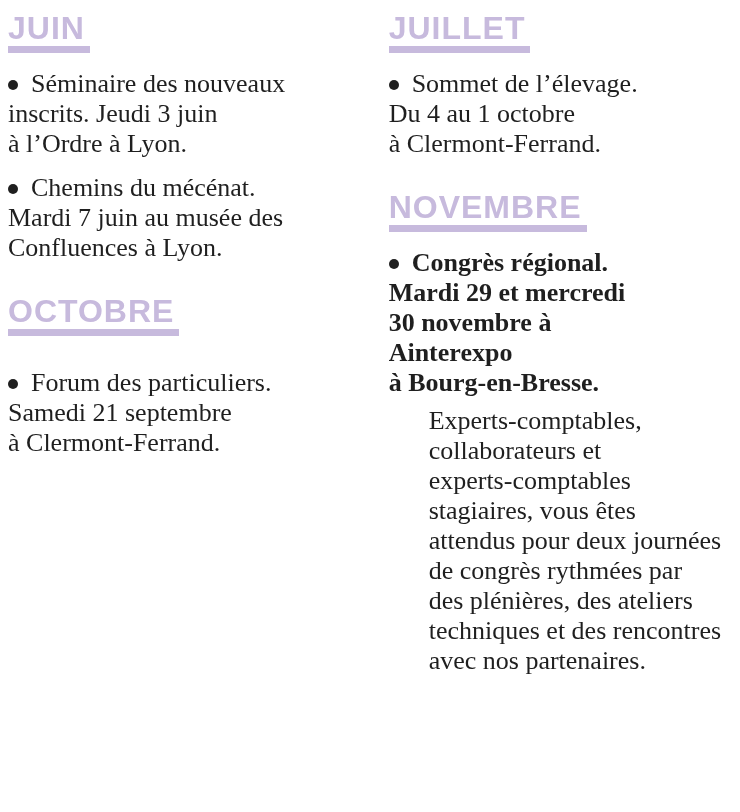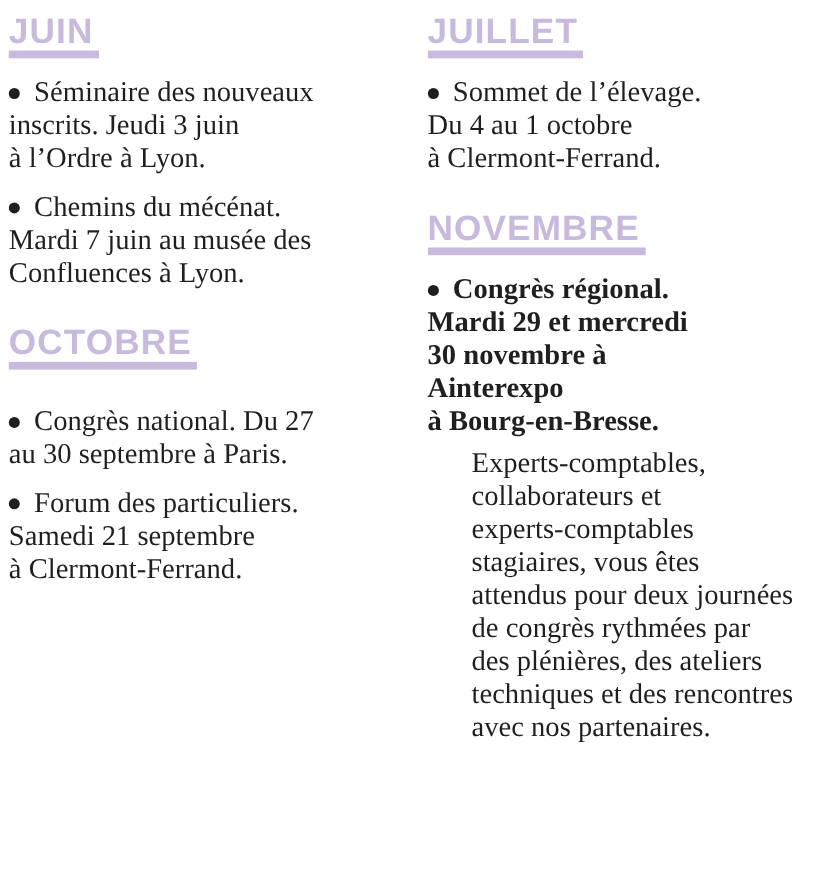--- a/index.html
+++ b/index.html
@@ -71,22 +71,20 @@
       <div class="event"><span class="bullet"></span><span class="event-text">Chemins du mécénat.
 Mardi 7 juin au musée des
 Confluences à Lyon.</span></div>
     </section>
 
     <section class="month-section">
       <h2 class="month-title">OCTOBRE</h2>
     </section>
 
     <section class="month-section">
-      <div class="event"><span class="bullet"></span><span class="event-text">Congrès national. Du 27
-au 30 septembre à Paris.</span></div>
       <div class="event"><span class="bullet"></span><span class="event-text">Forum des particuliers.
 Samedi 21 septembre
 à Clermont-Ferrand.</span></div>
     </section>
 
   </div>
 
   <div class="col col-right">
 
     <section class="month-section">

